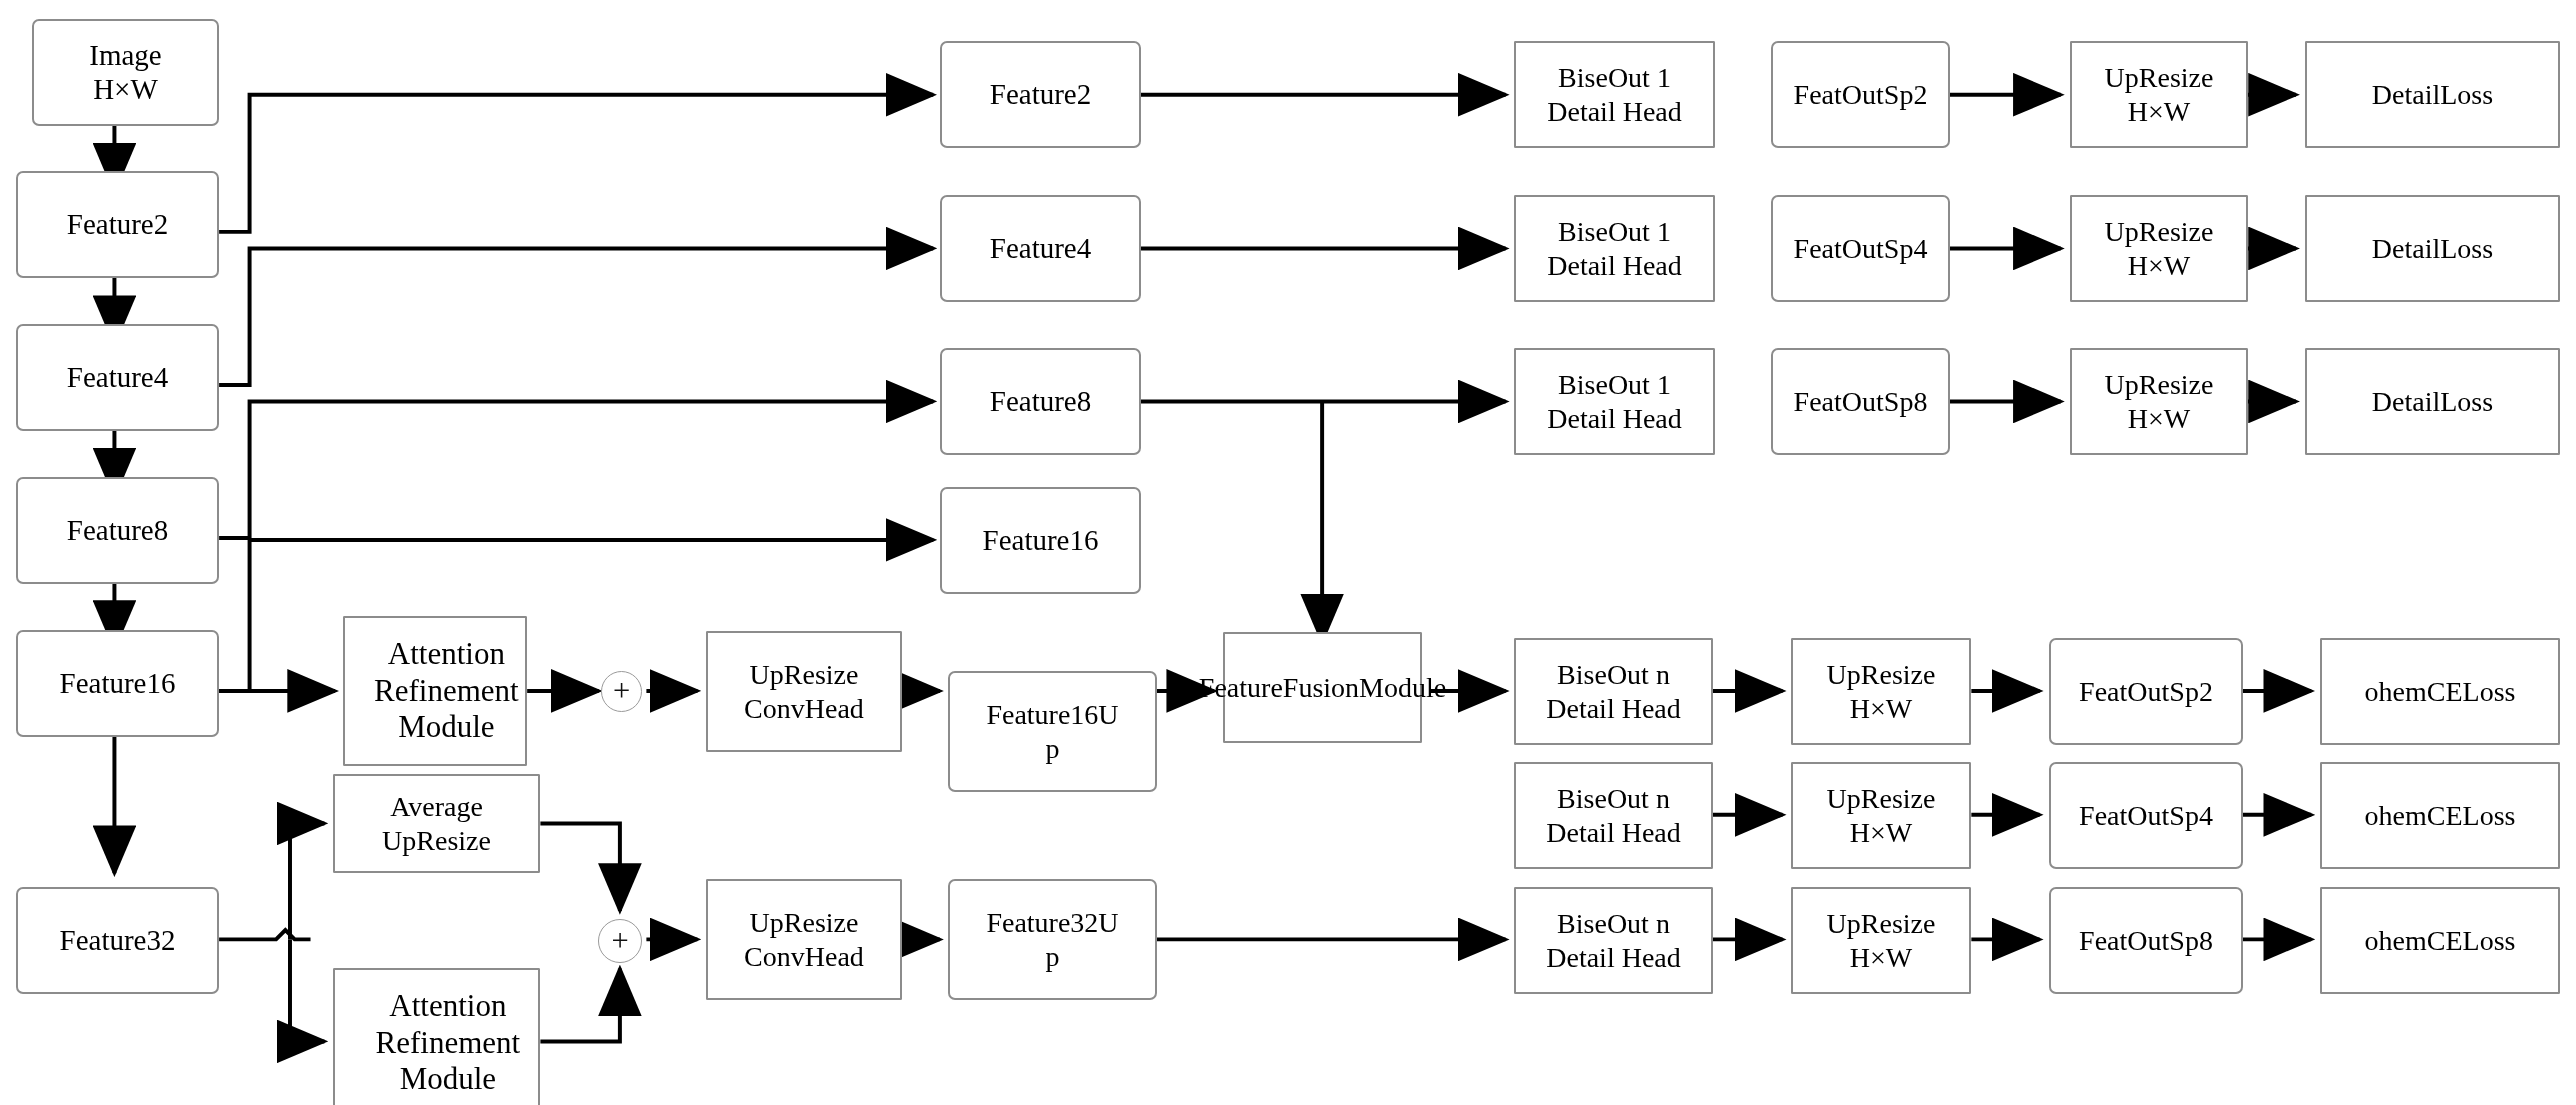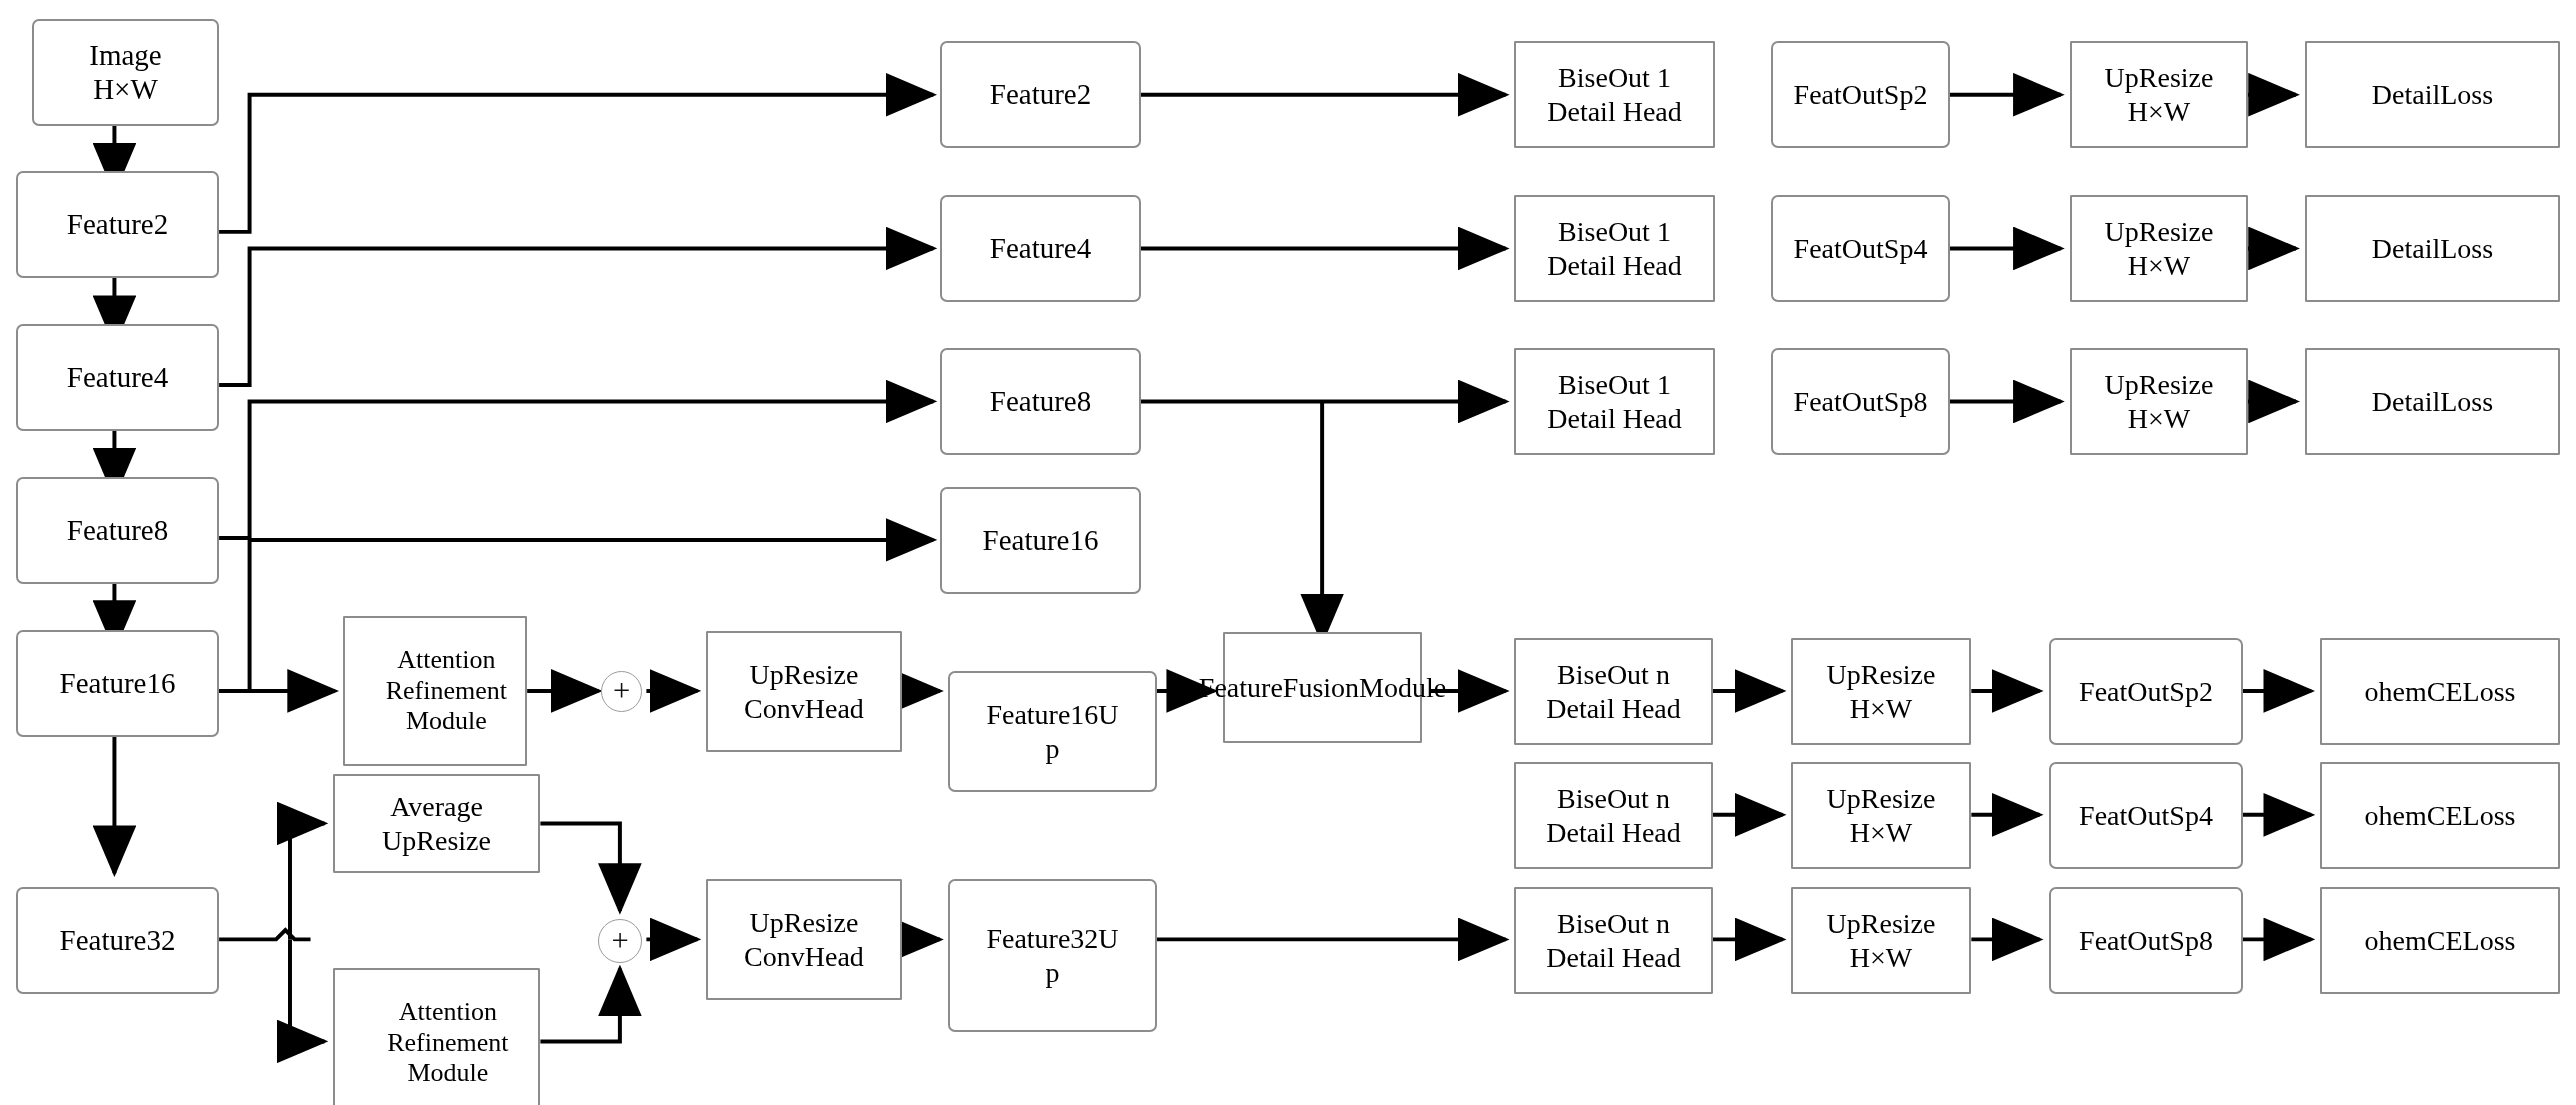--- a/index.html
+++ b/index.html
@@ -7,21 +7,21 @@
   #stage{position:relative;width:2576px;height:1105px;background:#fff;overflow:hidden;}
   svg#wires{position:absolute;left:0;top:0;width:2576px;height:1105px;pointer-events:none;}
   .node{position:absolute;box-sizing:border-box;background:#ffffff;border:2px solid #8c8c8c;
         display:flex;align-items:center;justify-content:center;text-align:center;
         color:#000;line-height:1.18;padding:2.7px 5.3px;}
   .node.round{border-radius:7px;}
   .node.sq{border-radius:1.3px;}
   .node span{display:block;width:100%;}
   .f44{font-size:29px;}
   .f42{font-size:28px;}
-  .f40{font-size:26px;padding-left:28px;}
+  .f40{font-size:31px;padding-left:28px;}
   .plus{position:absolute;box-sizing:border-box;border:1.3px solid #9a9a9a;border-radius:50%;
         background:#fff;display:flex;align-items:center;justify-content:center;
         font-size:30.5px;color:#111;line-height:1;}
 </style>
 </head>
 <body>
 
 <div id="stage">
 
   <svg id="wires" viewBox="0 0 3887 1668">
@@ -201,21 +201,21 @@
     <span>Refinement</span>
     <span>Module</span>
   </div>
   <div class="plus" style="left:598px;top:919px;width:44px;height:44px;">
     <span>+</span>
   </div>
   <div class="node sq f42" style="left:706px;top:879px;width:196px;height:121px;flex-direction:column;">
     <span>UpResize</span>
     <span>ConvHead</span>
   </div>
-  <div class="node round f42" style="left:948px;top:879px;width:209px;height:153px;flex-direction:column;">
+  <div class="node round f42" style="left:948px;top:879px;width:209px;height:121px;flex-direction:column;">
     <span>Feature32U</span>
     <span>p</span>
   </div>
 
   <div class="node sq f42" style="left:1514px;top:638px;width:199px;height:107px;flex-direction:column;">
     <span>BiseOut n</span>
     <span>Detail Head</span>
   </div>
   <div class="node sq f42" style="left:1514px;top:762px;width:199px;height:107px;flex-direction:column;">
     <span>BiseOut n</span>

